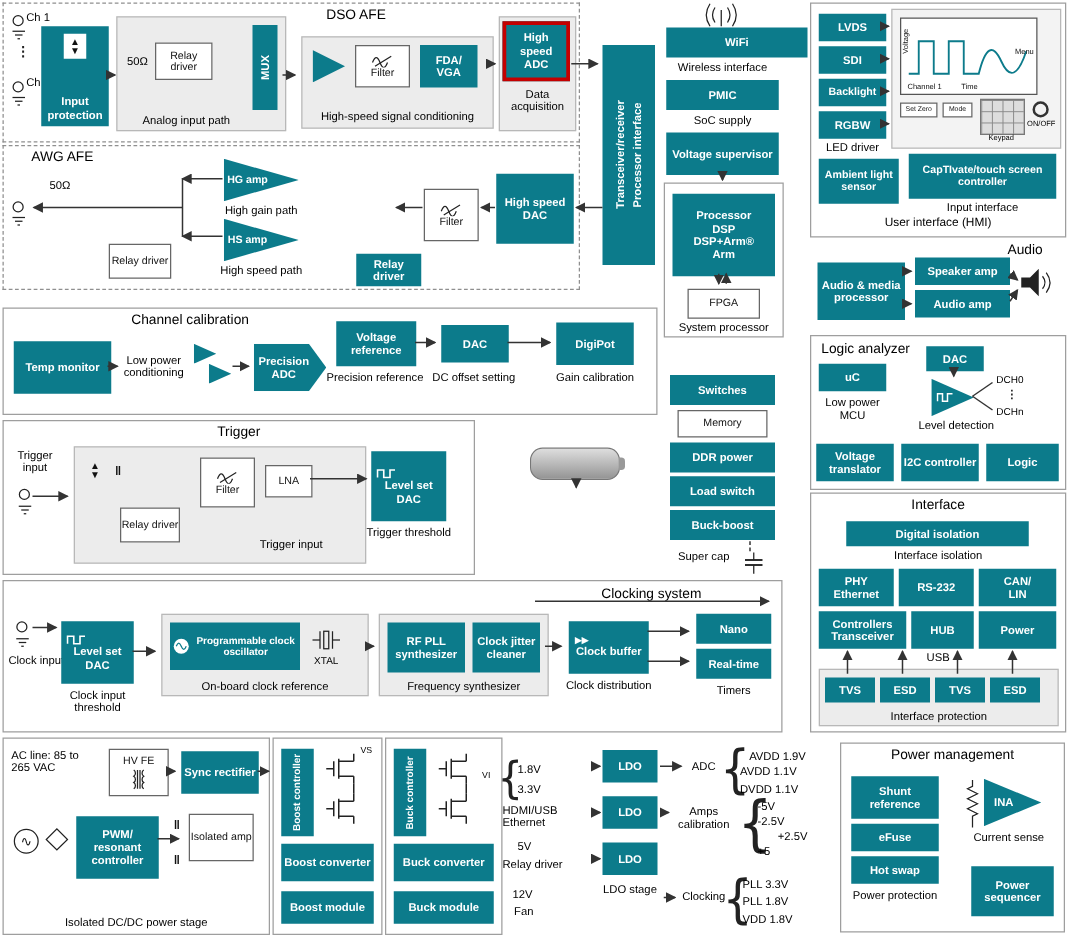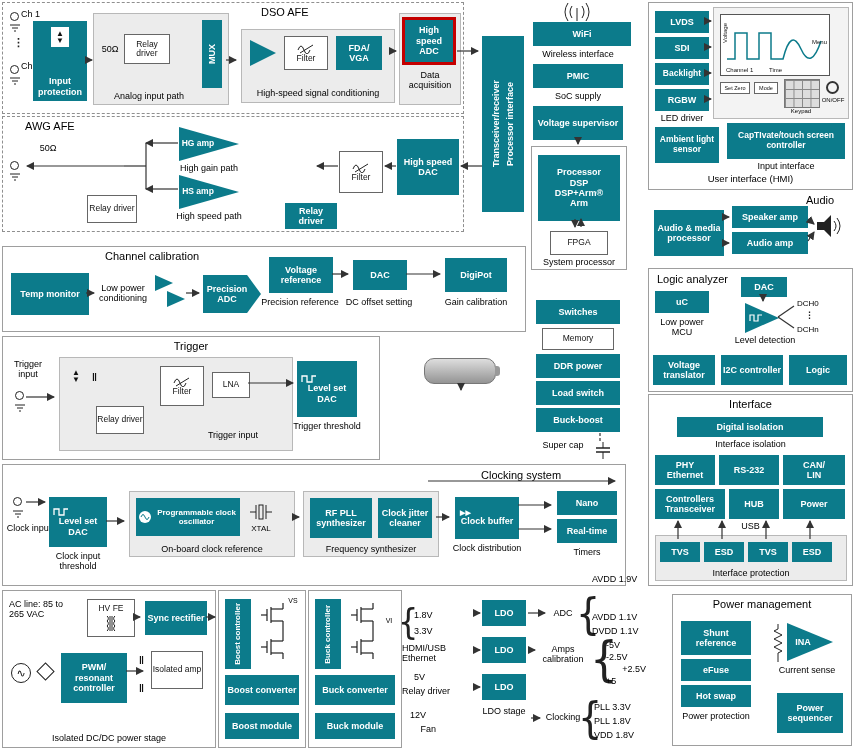--- a/index.html
+++ b/index.html
@@ -333,36 +333,36 @@
       </div>
   </div>
 
   <div class="brace" style="left:398px;top:606px">{</div>
   <div class="lbl" style="left:414px;top:610px;width:34px;text-align:left">1.8V</div>
   <div class="lbl" style="left:414px;top:626px;width:34px;text-align:left">3.3V</div>
   <div class="lbl" style="left:402px;top:643px;width:62px;text-align:left">HDMI/USB Ethernet</div>
   <div class="lbl" style="left:414px;top:672px;width:30px;text-align:left">5V</div>
   <div class="lbl" style="left:402px;top:686px;width:66px;text-align:left">Relay driver</div>
   <div class="lbl" style="left:410px;top:710px;width:30px;text-align:left">12V</div>
-  <div class="lbl" style="left:402px;top:724px;width:34px;text-align:right">Fan</div>
+  <div class="lbl" style="left:402px;top:724px;width:34px;text-align:center">Fan</div>
 
   <div class="teal" style="left:482px;top:600px;width:44px;height:26px">
       <span>LDO</span>
     </div>
   <div class="teal" style="left:482px;top:637px;width:44px;height:26px">
       <span>LDO</span>
     </div>
   <div class="teal" style="left:482px;top:674px;width:44px;height:26px">
       <span>LDO</span>
     </div>
   <div class="lbl" style="left:478px;top:706px;width:52px">LDO stage</div>
 
   <div class="lbl" style="left:548px;top:608px;width:30px">ADC</div>
   <div class="brace" style="left:576px;top:596px;font-size:38px">{</div>
-  <div class="lbl" style="left:592px;top:574px;width:60px;text-align:left">AVDD 1.9V</div>
+  <div class="lbl" style="left:592px;top:600px;width:60px;text-align:center">AVDD 1.9V</div>
   <div class="lbl" style="left:592px;top:612px;width:60px;text-align:left">AVDD 1.1V</div>
   <div class="lbl" style="left:592px;top:626px;width:60px;text-align:left">DVDD 1.1V</div>
 
   <div class="lbl" style="left:536px;top:644px;width:54px">Amps calibration</div>
   <div class="brace" style="left:590px;top:638px;font-size:44px">{</div>
   <div class="lbl" style="left:606px;top:640px;width:40px;text-align:left">-5V</div>
   <div class="lbl" style="left:606px;top:652px;width:40px;text-align:left">-2.5V</div>
   <div class="lbl" style="left:606px;top:664px;width:40px;text-align:right">+2.5V</div>
   <div class="lbl" style="left:606px;top:676px;width:40px;text-align:left">+5</div>
 
@@ -374,21 +374,21 @@
 
   <svg class="icon" style="left:560px;top:2px" width="34" height="20">
     <g stroke="#222" fill="none">
         <line x1="17" y1="6" x2="17" y2="19"></line>
         <path d="M12,4 Q8,10 12,16"></path>
         <path d="M8,1 Q2,10 8,19"></path>
         <path d="M22,4 Q26,10 22,16"></path>
         <path d="M26,1 Q32,10 26,19"></path>
       </g>
   </svg>
-  <div class="teal" style="left:533px;top:22px;width:98px;height:24px">
+  <div class="teal" style="left:533px;top:22px;width:113px;height:24px">
       <span>WiFi</span>
     </div>
   <div class="lbl" style="left:533px;top:49px;width:90px">Wireless interface</div>
   <div class="teal" style="left:533px;top:64px;width:90px;height:24px">
       <span>PMIC</span>
     </div>
   <div class="lbl" style="left:533px;top:91px;width:90px">SoC supply</div>
   <div class="teal" style="left:533px;top:106px;width:90px;height:34px">
       <span>Voltage supervisor</span>
     </div>

